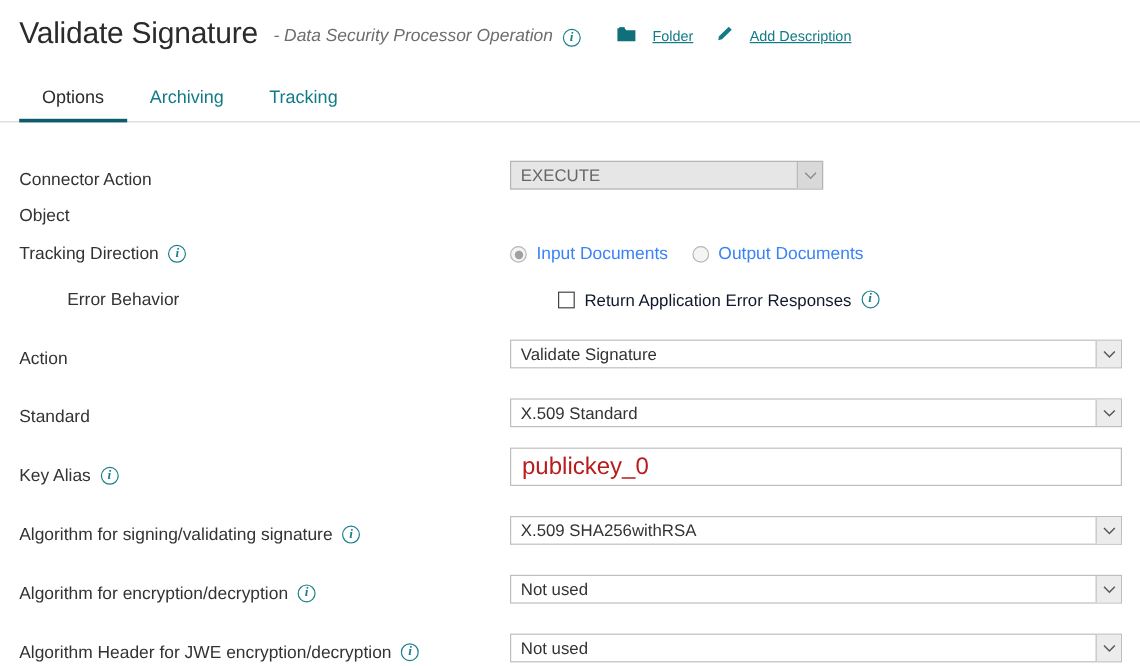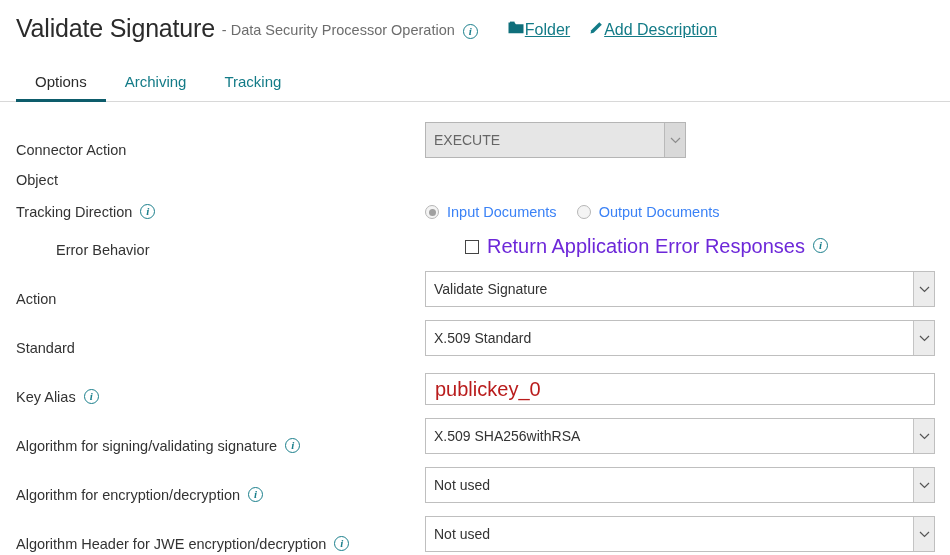--- a/index.html
+++ b/index.html
@@ -22,23 +22,24 @@
   }
   .title-main {
     font-size: 25px;
     font-weight: 400;
     color: #2b2b2b;
     letter-spacing: -0.2px;
   }
   .title-sub {
     font-size: 14.5px;
     color: #6d6d6d;
-    margin-left: 7px;
+    margin-left: 13px;
     position: relative;
     top: 2px;
+    font-style: italic;
   }
   .info-icon {
     display: inline-block;
     width: 15px; height: 15px;
     border: 1.3px solid #1b7f8c;
     border-radius: 50%;
     color: #1b7f8c;
     font-family: "Liberation Serif", serif;
     font-style: italic;
     font-weight: bold;
@@ -55,23 +56,23 @@
     display: flex;
     align-items: center;
     margin-left: 30px;
     gap: 18px;
     position: relative;
     top: 2px;
   }
   .hlink {
     display: flex;
     align-items: center;
-    gap: 1px;
+    gap: 14px;
     color: #137b87;
-    font-size: 16px;
+    font-size: 12px;
     cursor: pointer;
   }
   .hlink .lbl { text-decoration: underline; }
 
   
   .tabs {
     display: flex;
     align-items: flex-end;
     height: 46px;
     padding: 0 16px;
@@ -116,21 +117,21 @@
     color: #333333;
     display: flex;
     align-items: center;
     gap: 8px;
   }
   .control { flex: 1 1 auto; display: flex; align-items: center; }
 
   
   .sel {
     position: relative;
-    height: 36px;
+    height: 24px;
     background: #ffffff;
     border: 1px solid #bfbfbf;
     display: flex;
     align-items: center;
     font-size: 14px;
     color: #333333;
     padding-left: 8px;
     cursor: pointer;
     width: 510px;
   }
@@ -187,21 +188,21 @@
 
   
   .check-item { display: flex; align-items: center; gap: 8px; }
   .checkbox {
     width: 14px; height: 14px;
     border: 1.5px solid #444444;
     background: #ffffff;
     flex: 0 0 14px;
     cursor: pointer;
   }
-  .check-label { font-size: 20px; color: #6d28d9; }
+  .check-label { font-size: 14px; color: #0f172a; }
 </style>
 </head>
 <body>
 
 <div class="header">
   <span class="title-main">Validate Signature</span>
   <span class="title-sub">- Data Security Processor Operation</span>
   <span class="info-icon">i</span>
 
   <div class="header-links">

